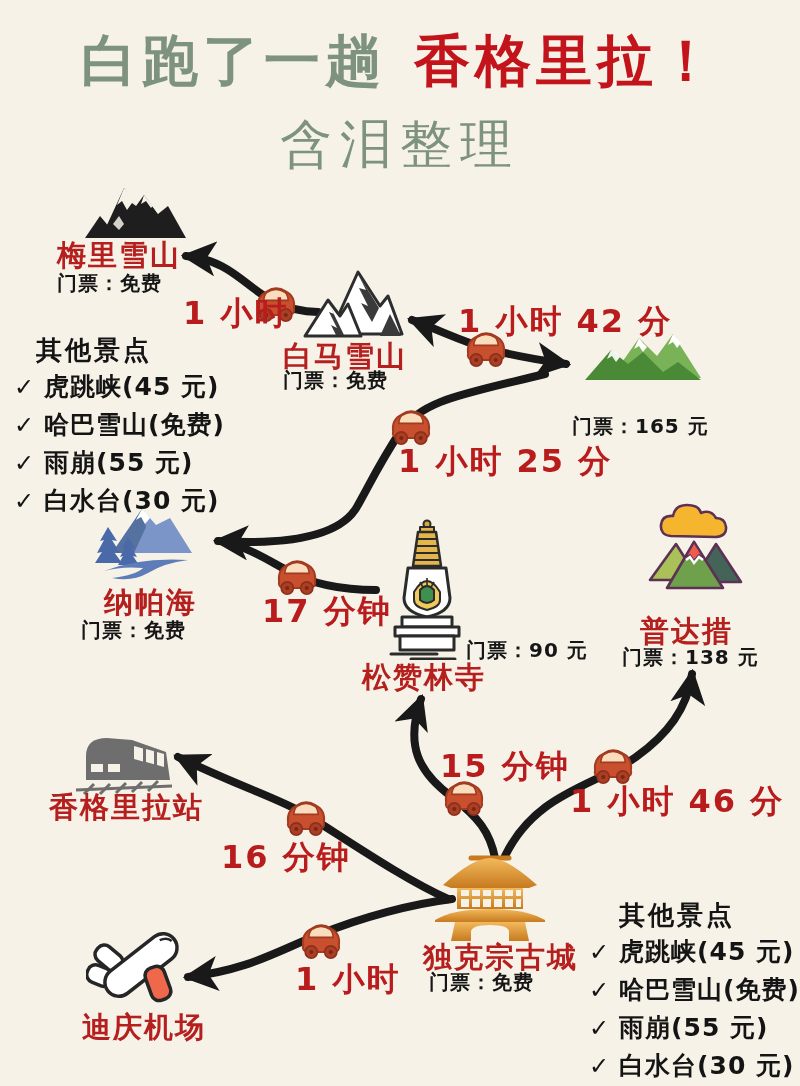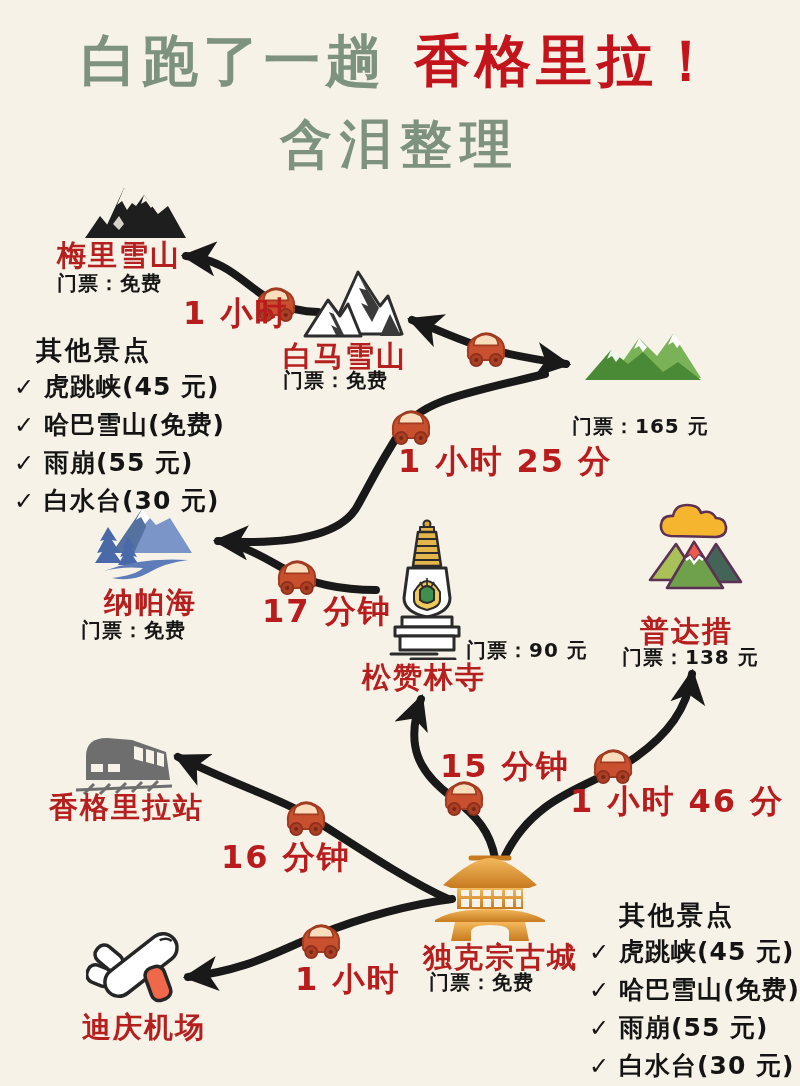--- a/index.html
+++ b/index.html
@@ -2,21 +2,21 @@
 <html><head>
 <meta charset="utf-8">
 <style>
   html,body{margin:0;padding:0;}
   .canvas{position:relative;width:800px;height:1086px;background:#f6f2e8;
     font-family:"DejaVu Sans",sans-serif;overflow:hidden;}
   .abs{position:absolute;}
   .title-line1{top:24px;left:0;width:800px;text-align:center;font-size:56px;font-weight:bold;
     color:#7d927f;letter-spacing:5px;white-space:nowrap;}
   .title-hl{color:#c3141c;margin-left:28px;}
-  .title-line2{top:110px;left:0;width:800px;text-align:center;font-size:52px;font-weight:bold;
+  .title-line2{top:110px;left:0;width:800px;text-align:center;font-size:52px;font-weight:normal;
     color:#7d927f;letter-spacing:8px;}
   .loc-name{color:#b5201e;font-weight:bold;font-size:29px;letter-spacing:2px;white-space:nowrap;}
   .ticket{color:#161616;font-size:20px;font-weight:600;letter-spacing:1px;white-space:nowrap;}
   .time{color:#b91c1c;font-size:32px;font-weight:600;letter-spacing:2px;white-space:nowrap;z-index:4;}
   .chk-head{font-size:26px;font-weight:bold;color:#141414;letter-spacing:3px;}
   .chk-item{font-size:25px;font-weight:600;color:#141414;letter-spacing:1px;white-space:nowrap;
     line-height:37px;display:flex;align-items:baseline;gap:9px;}
   .chk-mark{font-size:24px;font-weight:bold;}
   .paths{left:0;top:0;z-index:1;}
   .node{z-index:2;}
@@ -75,20 +75,21 @@
       <use href="#car"></use>
     </svg>
   <svg class="abs car" style="left:280px;top:794px" width="52" height="44">
       <use href="#car"></use>
     </svg>
   <svg class="abs car" style="left:295px;top:917px" width="52" height="44">
       <use href="#car"></use>
     </svg>
 
   <div class="abs time" style="left:183px;top:292px">1 小时</div>
+  <div class="abs time" style="left:458px;top:300px">1 小时 42 分</div>
   <div class="abs time" style="left:398px;top:440px">1 小时 25 分</div>
   <div class="abs time" style="left:262px;top:590px">17 分钟</div>
   <div class="abs time" style="left:440px;top:745px">15 分钟</div>
   <div class="abs time" style="left:570px;top:780px">1 小时 46 分</div>
   <div class="abs time" style="left:221px;top:836px">16 分钟</div>
   <div class="abs time" style="left:295px;top:958px">1 小时</div>
 
   <svg class="abs node" style="left:83px;top:180px" width="105" height="62" viewBox="0 0 105 62">
     <path d="M2 58 L17 36 L28 49 L22 58 Z" fill="#1e1e1e"></path>
     <path d="M18 58 L41 8 L53 26 L61 15 L75 34 L85 26 L103 58 Z" fill="#1e1e1e"></path>

